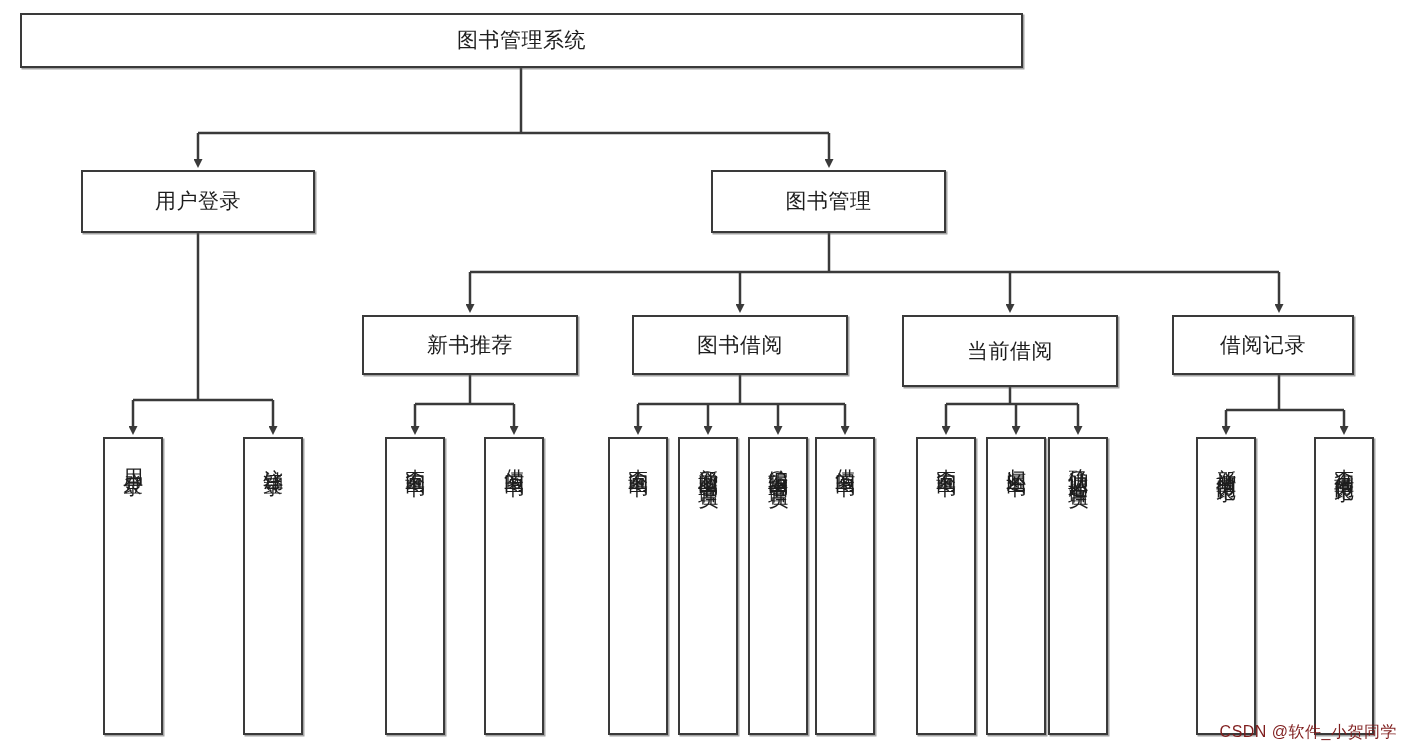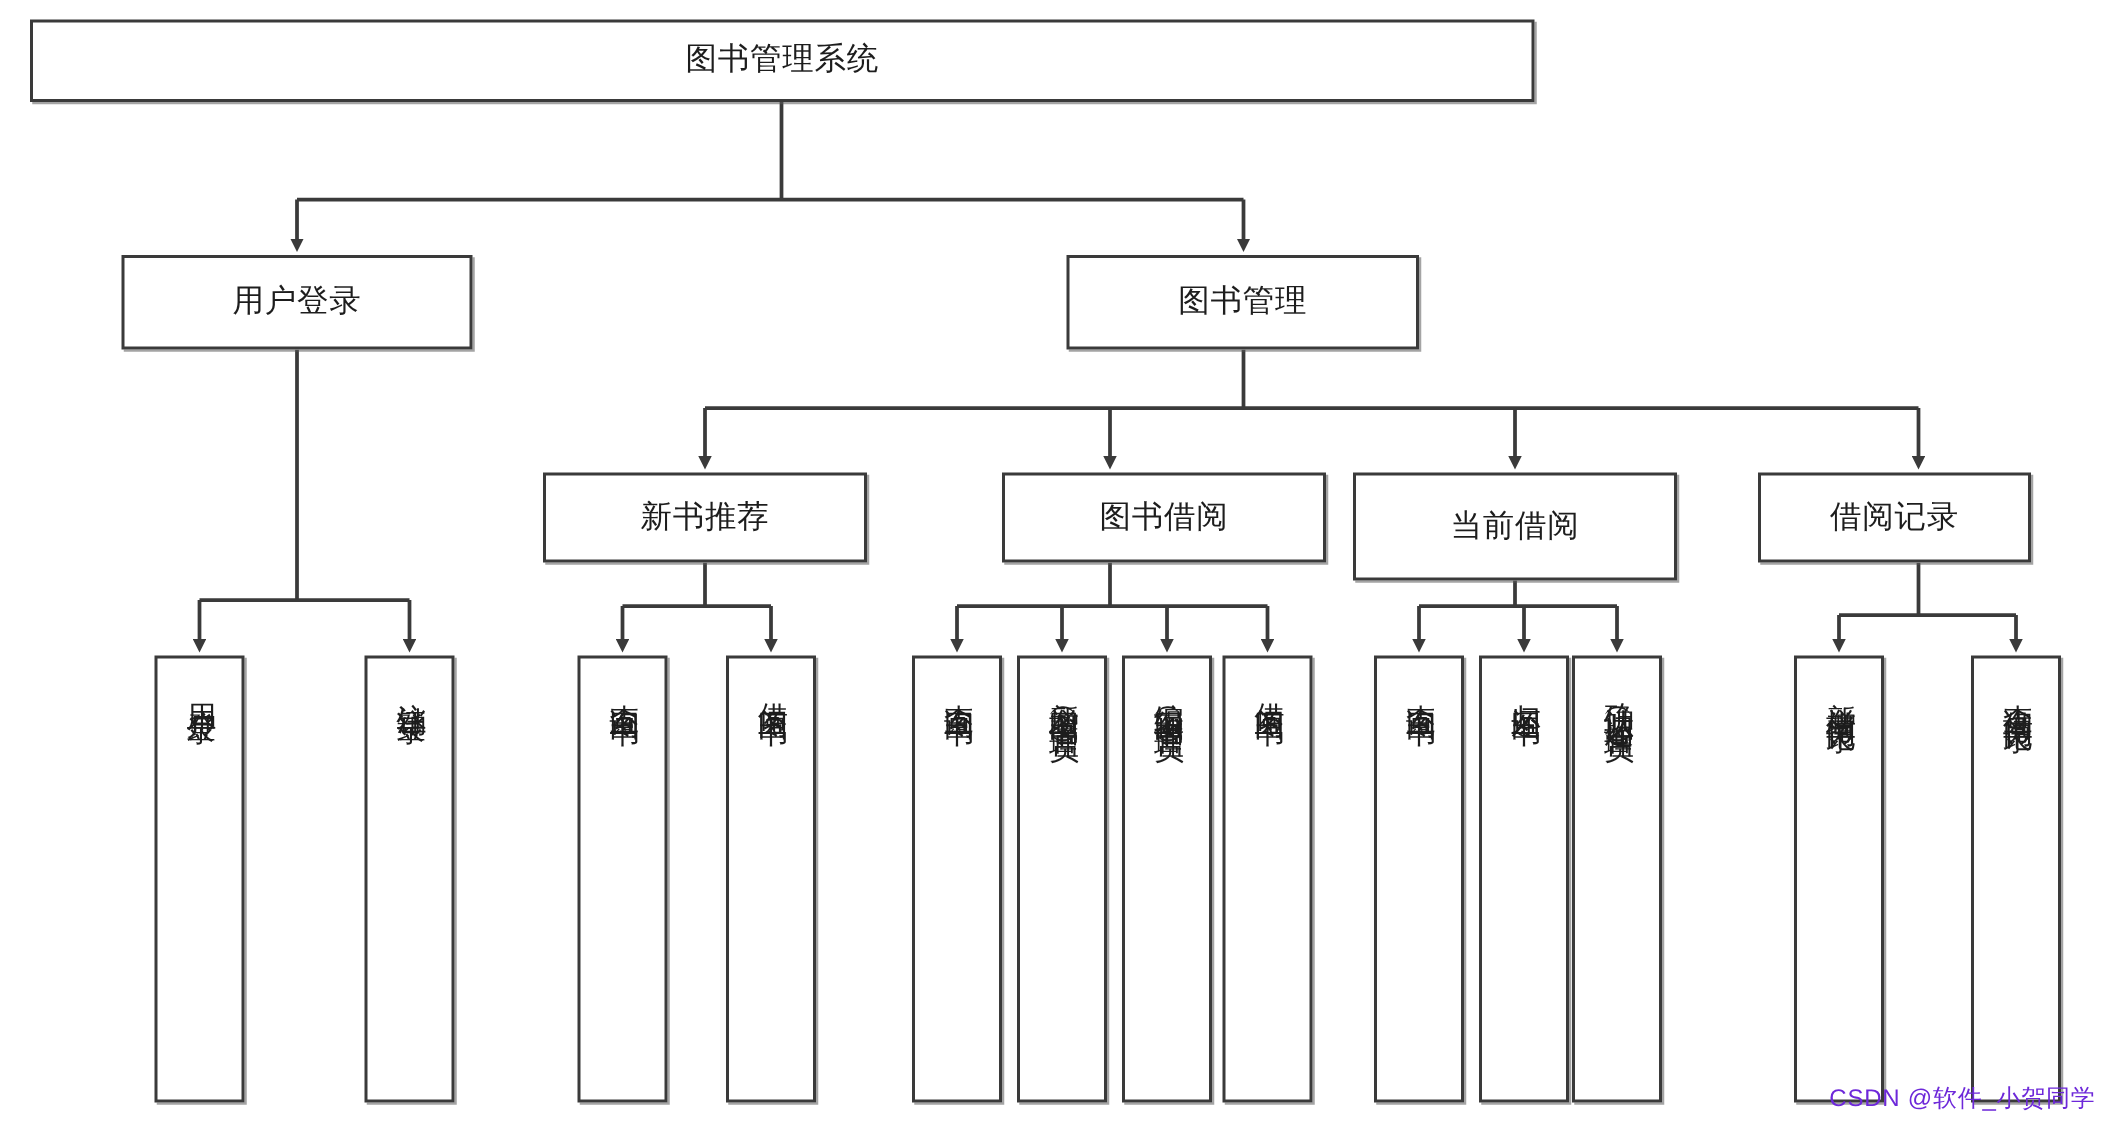--- a/index.html
+++ b/index.html
@@ -54,21 +54,21 @@
     text-orientation: upright;
     white-space: normal;
     letter-spacing: 3px;
     font-size: 20px;
   }
   #watermark {
     position: absolute;
     right: 8px;
     bottom: 4px;
     font-size: 16px;
-    color: #6d28d9;
+    color: #7f1d1d;
     letter-spacing: 0.5px;
     user-select: none;
   }
 </style>
 </head>
 <body>
 
 <div id="diagram-root">
 
   <svg class="edges" viewBox="0 0 1405 747">
@@ -128,21 +128,21 @@
   <div class="node" style="left:81px; top:170px; width:234px; height:63px;">
     <span class="label">用户登录</span>
   </div>
   <div class="node" style="left:711px; top:170px; width:235px; height:63px;">
     <span class="label">图书管理</span>
   </div>
 
   <div class="node" style="left:362px; top:315px; width:216px; height:60px;">
     <span class="label">新书推荐</span>
   </div>
-  <div class="node" style="left:632px; top:315px; width:216px; height:60px;margin-left:36px;">
+  <div class="node" style="left:632px; top:315px; width:216px; height:60px;">
     <span class="label">图书借阅</span>
   </div>
   <div class="node" style="left:902px; top:315px; width:216px; height:72px;">
     <span class="label">当前借阅</span>
   </div>
   <div class="node" style="left:1172px; top:315px; width:182px; height:60px;">
     <span class="label">借阅记录</span>
   </div>
 
   <div class="node vertical" style="left:103px; top:437px; width:60px; height:298px;">

